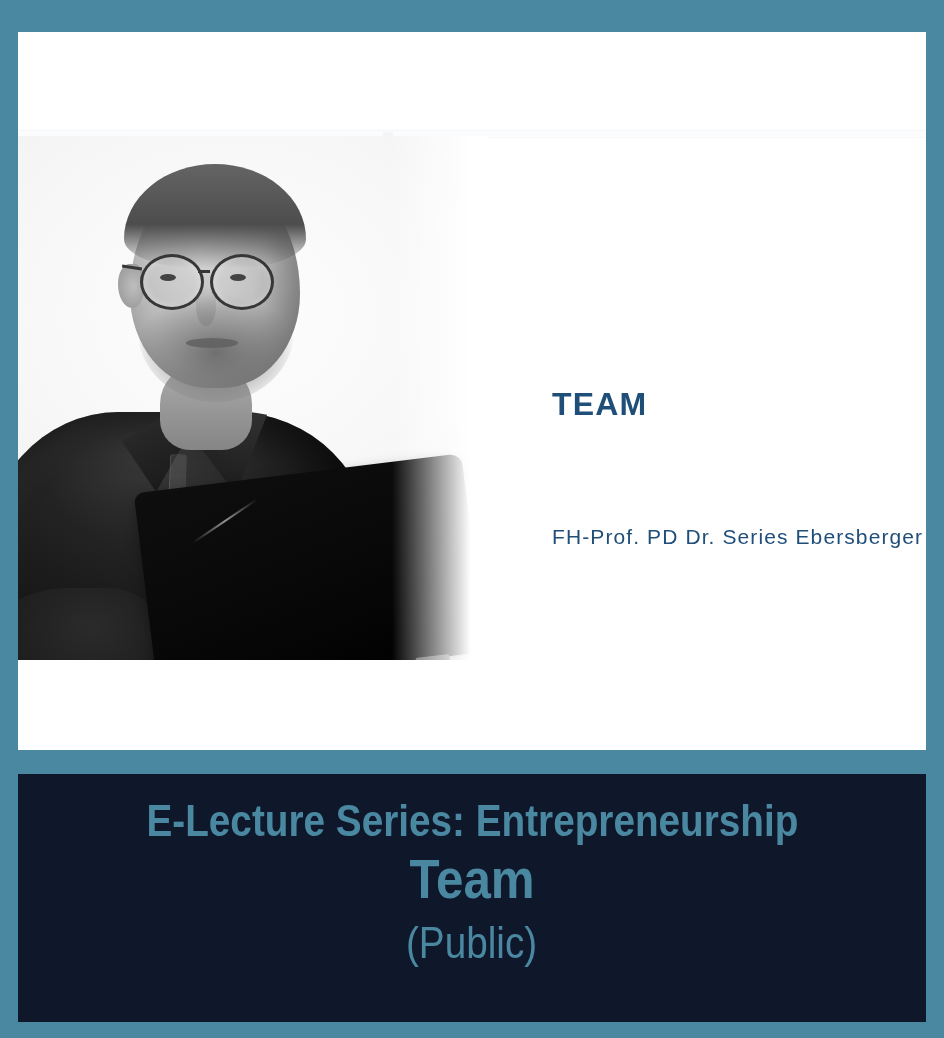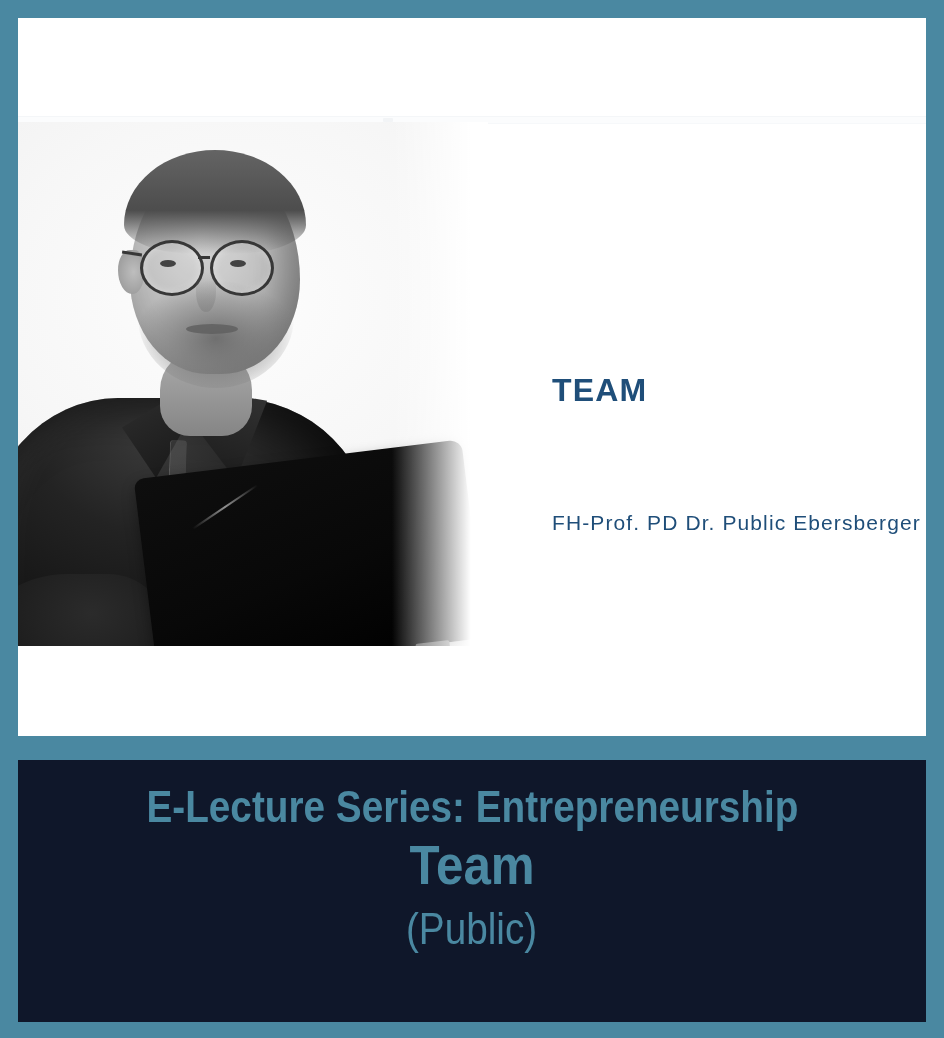--- a/index.html
+++ b/index.html
@@ -14,21 +14,21 @@
     font-family: "Liberation Sans", sans-serif;
   }
 
   
   .card {
     position: relative;
     width: 944px;
     height: 1038px;
     box-sizing: border-box;
     background: #4a88a1;
-    padding: 18px 18px 16px 18px;
+    padding: 32px 18px 16px 18px;
     display: flex;
     flex-direction: column;
   }
 
   
   .video-panel {
     position: relative;
     width: 100%;
     height: 718px;
     background: #ffffff;
@@ -408,21 +408,21 @@
       <div class="mouth"></div>
       <div class="arm"></div>
 
       <div class="laptop"></div>
       <div class="laptop-glint"></div>
       <div class="laptop-foot"></div>
       <div class="fade-r"></div>
     </div>
 
     <div class="slide-heading">TEAM</div>
-    <div class="slide-presenter">FH-Prof. PD Dr. Public Ebersberger</div>
+    <div class="slide-presenter">FH-Prof. PD Dr. Series Ebersberger</div>
   </div>
 
   <div class="divider"></div>
 
   <div class="caption-panel">
     <div class="caption-line caption-series">E-Lecture Series: Entrepreneurship</div>
     <div class="caption-line caption-title">Team</div>
     <div class="caption-line caption-access">(Public)</div>
   </div>
 

